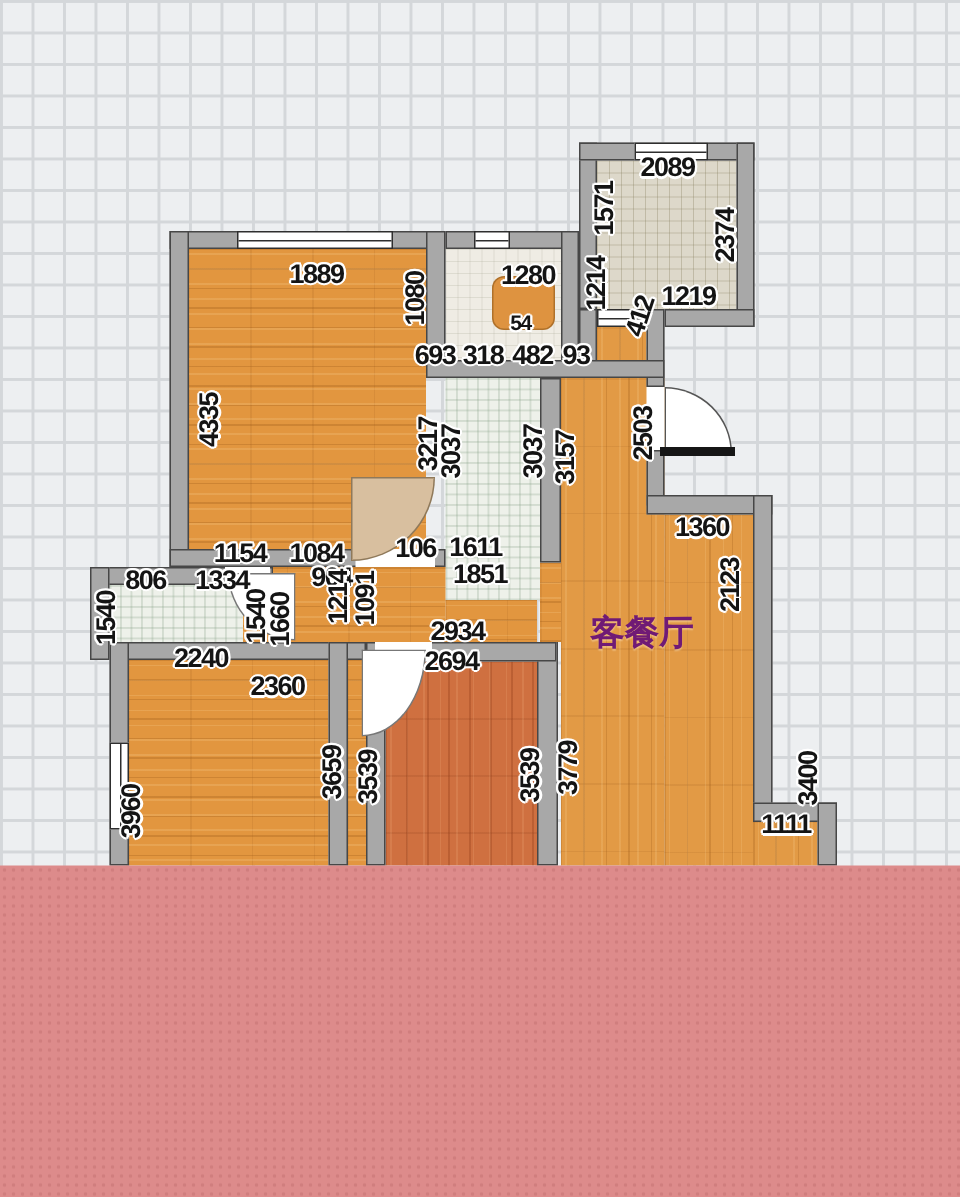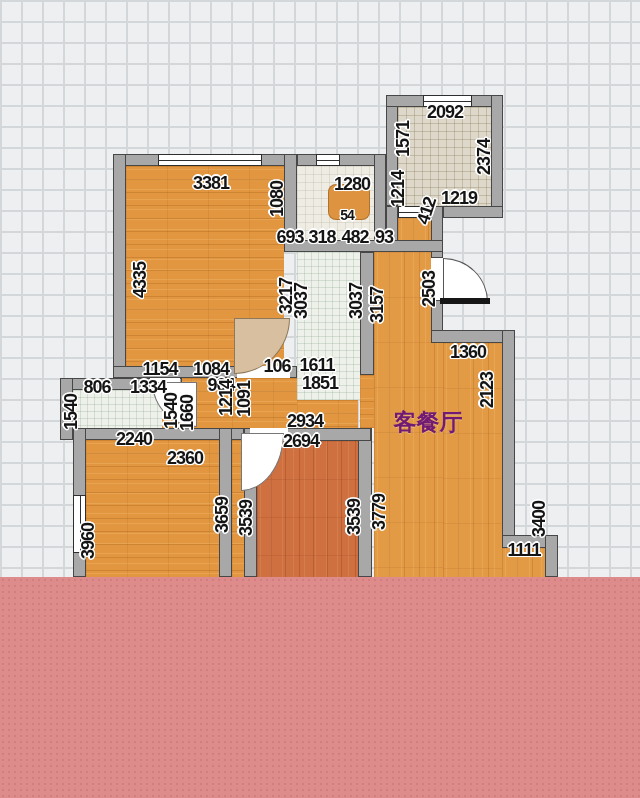--- a/index.html
+++ b/index.html
@@ -167,22 +167,22 @@
 
   <div class="arc arc-bed" style="left:234px;top:318px;width:56px;height:56px"></div>
   <div class="arc arc-entry" style="left:443px;top:258px;width:45px;height:44px"></div>
   <div class="door-leaf" style="left:440px;top:298px;width:50px;height:6px"></div>
   <div class="arc arc-bath" style="left:152px;top:382px;width:45px;height:45px"></div>
   <div class="arc arc-mid" style="left:241px;top:433px;width:43px;height:58px"></div>
 
   <div class="room-name">客餐厅</div>
 
   <div style="position:absolute;left:0;top:0;width:640px;height:798px;pointer-events:none">
-      <div class="dim" style="left: 211px; top: 183px;">3381</div>
-      <div class="dim" style="left: 445px; top: 112px;">2092</div>
+      <div class="dim" style="left: 211px; top: 183px;">1889</div>
+      <div class="dim" style="left: 445px; top: 112px;">2089</div>
       <div class="dim" style="left: 352px; top: 184px;">1280</div>
       <div class="dim small" style="left: 347px; top: 215px;">54</div>
       <div class="dim" style="left: 290px; top: 237px;">693</div>
       <div class="dim" style="left: 322px; top: 237px;">318</div>
       <div class="dim" style="left: 355px; top: 237px;">482</div>
       <div class="dim" style="left: 384px; top: 237px;">93</div>
       <div class="dim" style="left: 459px; top: 198px;">1219</div>
       <div class="dim" style="left: 160px; top: 369px;">1154</div>
       <div class="dim" style="left: 211px; top: 369px;">1084</div>
       <div class="dim" style="left: 97px; top: 387px;">806</div>

